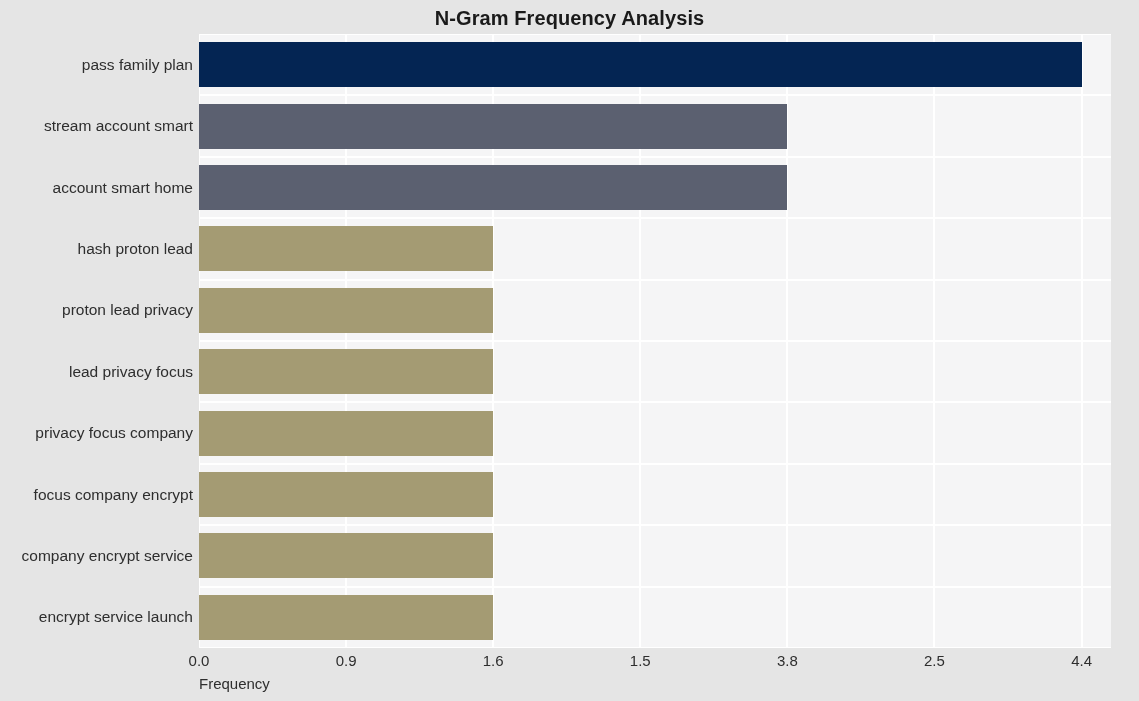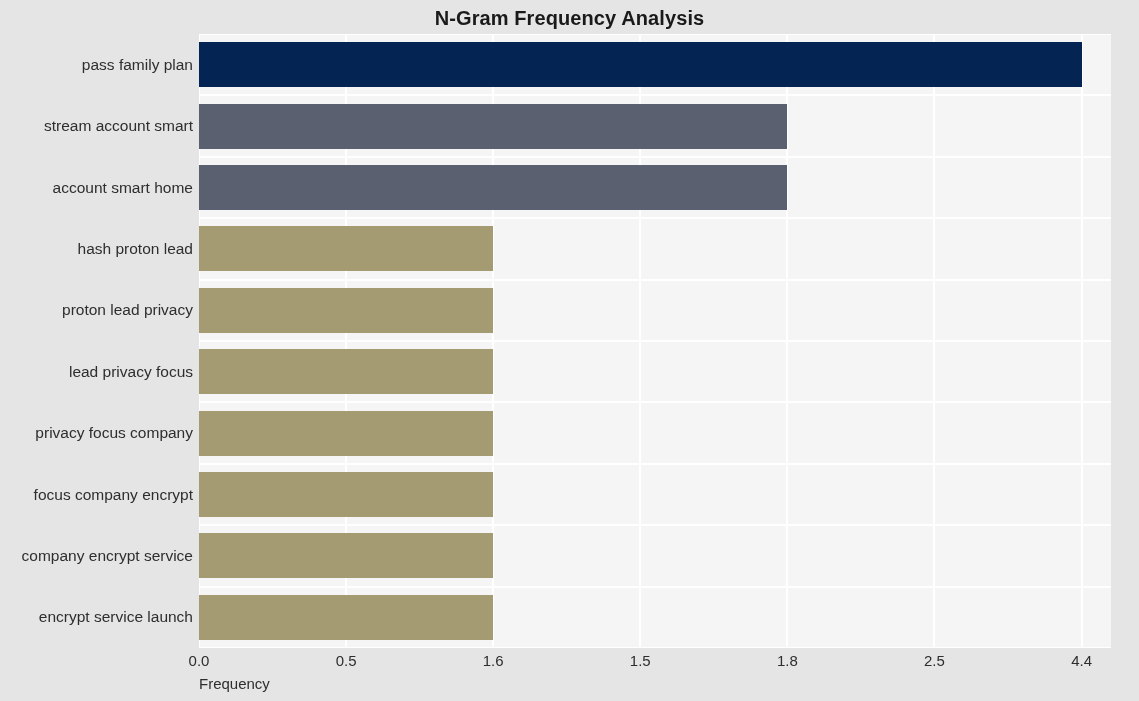--- a/index.html
+++ b/index.html
@@ -153,23 +153,23 @@
       <div class="ytick-label" style="top: 240.9px;">hash proton lead</div>
       <div class="ytick-label" style="top: 302.3px;">proton lead privacy</div>
       <div class="ytick-label" style="top: 363.7px;">lead privacy focus</div>
       <div class="ytick-label" style="top: 425.1px;">privacy focus company</div>
       <div class="ytick-label" style="top: 486.5px;">focus company encrypt</div>
       <div class="ytick-label" style="top: 547.9px;">company encrypt service</div>
       <div class="ytick-label" style="top: 609.3px;">encrypt service launch</div>
     </div>
   <div id="xtick-labels">
       <div class="xtick-label" style="left: 199px;">0.0</div>
-      <div class="xtick-label" style="left: 346.097px;">0.5</div>
+      <div class="xtick-label" style="left: 346.097px;">0.9</div>
       <div class="xtick-label" style="left: 493.194px;">1.6</div>
       <div class="xtick-label" style="left: 640.29px;">1.5</div>
-      <div class="xtick-label" style="left: 787.387px;">1.8</div>
+      <div class="xtick-label" style="left: 787.387px;">3.8</div>
       <div class="xtick-label" style="left: 934.484px;">2.5</div>
       <div class="xtick-label" style="left: 1081.58px;">4.4</div>
     </div>
 
   <div id="xaxis-label">Frequency</div>
 
 </div>
 
 </body></html>

